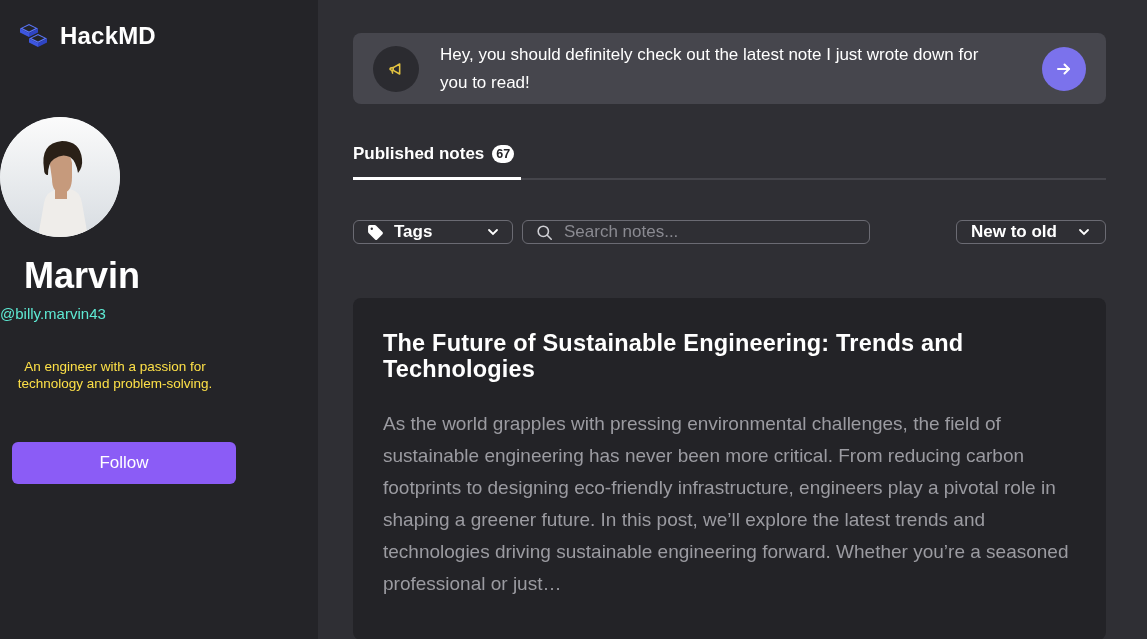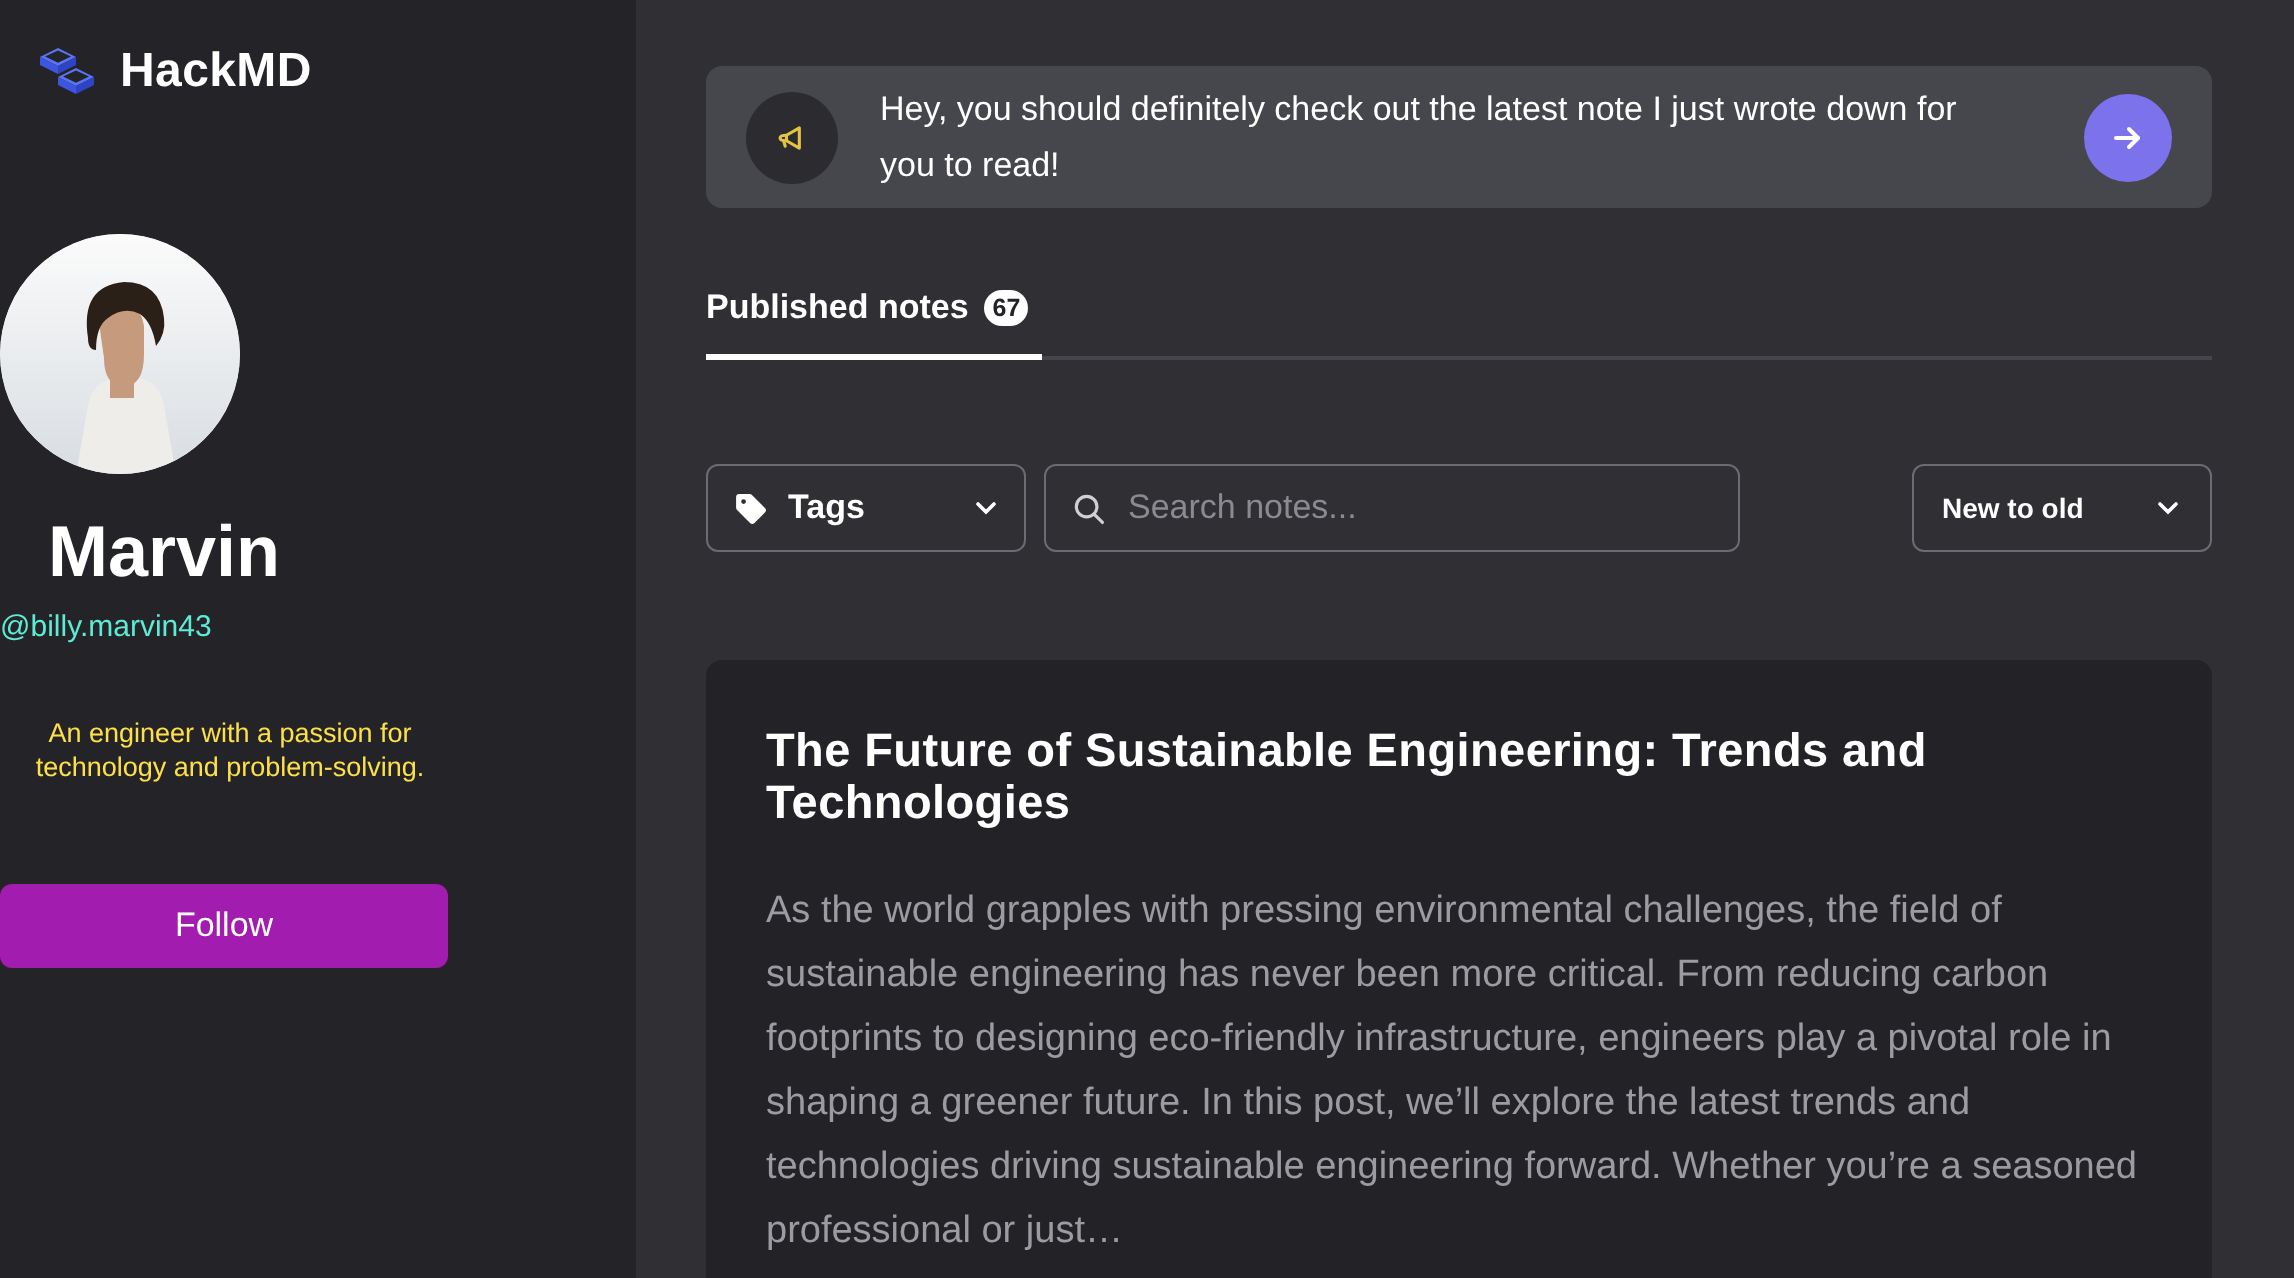--- a/index.html
+++ b/index.html
@@ -24,22 +24,23 @@
     background:#e9ebee;
   }
   .profile-name { font-size:36px; font-weight:bold; margin-top:18px;margin-left:24px; }
   .profile-handle { font-size:15px; color:#5eead4; margin-top:8px; }
   .profile-bio {
     font-size:13.5px; color:#fde047; text-align:center; line-height:17px;
     margin-top:36px; width:230px;
   }
   .follow-btn {
     width:224px; height:42px; margin-top:50px; border:none; border-radius:6px;
-    background:#a21caf; color:#fff; font-size:17px; cursor:pointer;
+    background:#8b5cf6; color:#fff; font-size:17px; cursor:pointer;
     font-family:inherit;
+    margin-left:12px;
   }
 
   
   .main { flex:1; padding:33px 41px 0 35px; }
 
   .banner {
     background:#46464d; border-radius:8px; height:71px;
     display:flex; align-items:center; padding:0 20px;
   }
   .banner-icon-wrap {
@@ -67,34 +68,34 @@
     border-radius:10px; padding:2px 4px;
   }
   .tab.active::after {
     content:""; position:absolute; left:0; right:0; bottom:-2px; height:3px;
     background:#fff;
   }
 
   
   .filter-row { display:flex; margin-top:40px; align-items:center; }
   .control {
-    border:1px solid #6b6b73; border-radius:6px; height:44px; background:transparent;
-    display:flex; align-items:center; color:#fff;margin-top:12px;
+    border:1px solid #6b6b73; border-radius:6px; height:24px; background:transparent;
+    display:flex; align-items:center; color:#fff;
   }
   .tags-dd { width:160px; padding:0 12px; cursor:pointer; }
   .tags-label { font-size:17px; font-weight:bold; margin-left:9px; }
   .tags-dd .chev { margin-left:auto; }
   .search-box { width:348px; margin-left:9px; padding:0 12px; }
   .search-box input {
     background:transparent; border:none; outline:none; color:#e8e8ea;
     font-size:17px; margin-left:10px; width:100%; font-family:inherit;
   }
   .search-box input::placeholder { color:#8a8a91; }
   .sort-dd { width:150px; margin-left:auto; padding:0 14px; cursor:pointer; }
-  .sort-label { font-size:14px; font-weight:bold; }
+  .sort-label { font-size:17px; font-weight:bold; }
   .sort-dd .chev { margin-left:auto; }
 
   
   .note-card {
     background:#232327; border-radius:8px; margin-top:54px;
     padding:32px 30px 40px 30px; min-height:320px; cursor:pointer;
   }
   .note-title {
     font-size:23.5px; font-weight:bold; line-height:26px; color:#fff;
     max-width:620px; letter-spacing:.2px;

